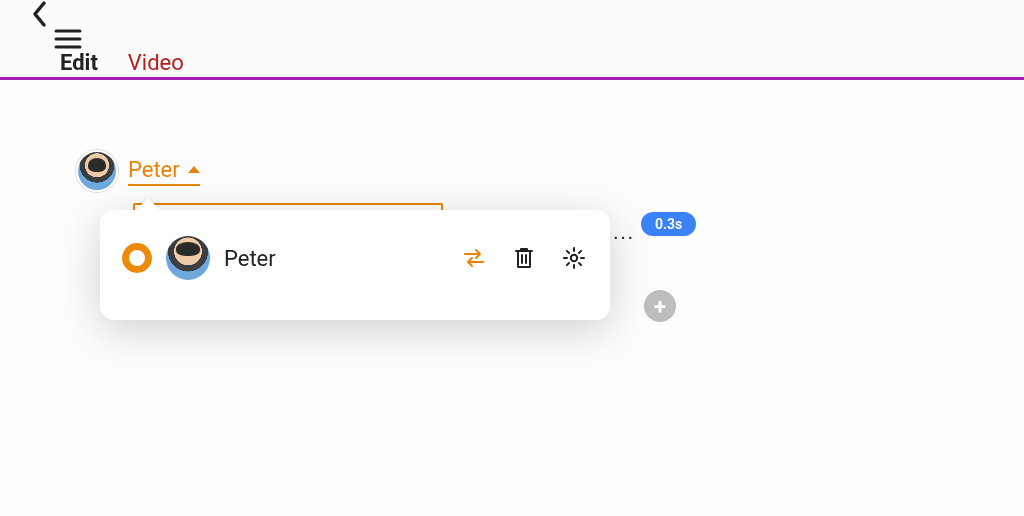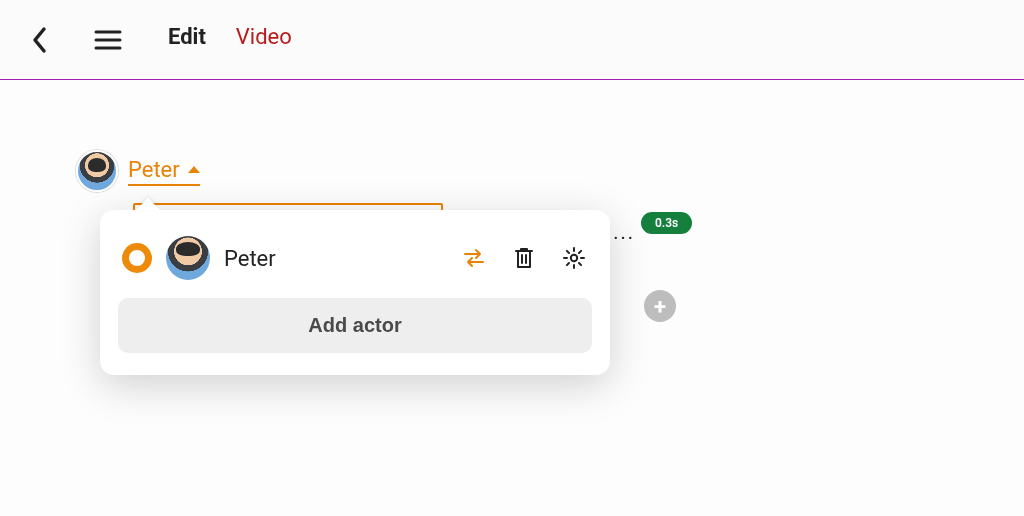--- a/index.html
+++ b/index.html
@@ -1,19 +1,19 @@
 <!DOCTYPE html>
 <html><head>
 <meta charset="utf-8">
 <style>
   * { box-sizing: border-box; margin: 0; padding: 0; }
   html, body { width: 1024px; height: 516px; font-family: -apple-system, BlinkMacSystemFont, "Segoe UI", Roboto, sans-serif; background: #fff; overflow: hidden; }
   .header {
-    display: flex; align-items: center; height: 80px; padding: 0 20px;
-    border-bottom: 1px solid #a21caf; background: #fbfbfb;
+    display: flex; height: 80px; padding: 0 20px;
+    border-bottom: 3px solid #a21caf; background: #fbfbfb; flex-direction: column;
   }
   .back-btn { width: 40px; height: 40px; display: flex; align-items: center; justify-content: center; cursor: pointer; }
   .menu-btn { width: 40px; height: 40px; display: flex; align-items: center; justify-content: center; margin-left: 28px; cursor: pointer; }
   .tabs { display: flex; margin-left: 40px; gap: 30px; align-items: center; }
   .tab { font-size: 22px; color: #b91c1c; padding-bottom: 6px; position: relative; cursor: pointer; }
   .tab.active { font-weight: 700; color: #222; }
   .tab.active::after { content: ""; position: absolute; left: 0; right: 0; bottom: -30px; height: 4px; background: #222; border-radius: 2px; }
   .project-title { margin-left: auto; font-size: 22px; color: #222; }
   .canvas { position: relative; width: 100%; height: calc(516px - 80px); background: #fdfdfd; }
   .actor-row { position: absolute; left: 76px; top: 70px; display: flex; align-items: center; gap: 10px; }
@@ -22,21 +22,21 @@
     border: 2px solid #fff; box-shadow: 0 0 0 1px #ddd;
     position: relative; overflow: hidden;
   }
   .avatar-small::before { content:""; position:absolute; top:6px; left:10px; right:10px; height:14px; background:#2b2b2b; border-radius:50% 50% 40% 40%; }
   .actor-name-link { color: #e98307; font-size: 22px; display: flex; align-items: center; gap: 8px; border-bottom: 2px solid #e98307; padding-bottom: 2px; cursor: pointer; }
   .caret-up { width:0; height:0; border-left:6px solid transparent; border-right:6px solid transparent; border-bottom:7px solid #e98307; }
   .seg-line { position: absolute; left: 133px; top: 123px; width: 310px; height: 0; border-top: 2px solid #e98307; border-top-left-radius: 8px; border-top-right-radius: 8px; }
   .seg-line::before { content:""; position:absolute; left:0; top:0; width:0; height:10px; border-left:2px solid #e98307; }
   .seg-line::after { content:""; position:absolute; right:0; top:0; width:0; height:10px; border-right:2px solid #e98307; }
   .dots { position:absolute; left: 606px; top: 140px; color:#222; font-size:20px; letter-spacing:2px; }
-  .time-badge { position:absolute; left: 641px; top: 132px; background:#15803d; color:#fff; border-radius: 20px; padding: 4px 14px; font-size: 12px; font-weight:600; }
+  .time-badge { position:absolute; left: 641px; top: 132px; background:#3b82f6; color:#fff; border-radius: 20px; padding: 4px 14px; font-size: 14px; font-weight:600; }
   .add-para { position:absolute; left: 644px; top: 210px; display:flex; align-items:center; gap:12px; color:#9a9a9a; font-size:20px; cursor:pointer; }
   .plus-circle { width:32px; height:32px; border-radius:50%; background:#bdbdbd; display:flex; align-items:center; justify-content:center; color:#fff; font-size:22px; font-weight:700; }
 
   .popover {
     position:absolute; left: 100px; top: 130px; width: 510px;
     background:#fff; border-radius: 14px; box-shadow: 0 10px 40px rgba(0,0,0,0.18);
     padding: 20px 18px 22px 18px;
   }
   .popover::before {
     content:""; position:absolute; top:-12px; left:36px; width:0; height:0;
@@ -117,16 +117,15 @@
             </svg>
         </div>
         <div class="icon-btn">
           <svg width="24" height="24" viewBox="0 0 24 24">
               <circle cx="12" cy="12" r="3.2" stroke="#222" stroke-width="2" fill="none"></circle>
               <path d="M12 2 V5 M12 19 V22 M2 12 H5 M19 12 H22 M4.9 4.9 L7 7 M17 17 L19.1 19.1 M4.9 19.1 L7 17 M17 7 L19.1 4.9" stroke="#222" stroke-width="2" stroke-linecap="round"></path>
             </svg>
         </div>
       </div>
     </div>
-    <button class="add-actor-btn">Add actor</button>
   </div>
 
 </div>
 
 </body></html>

